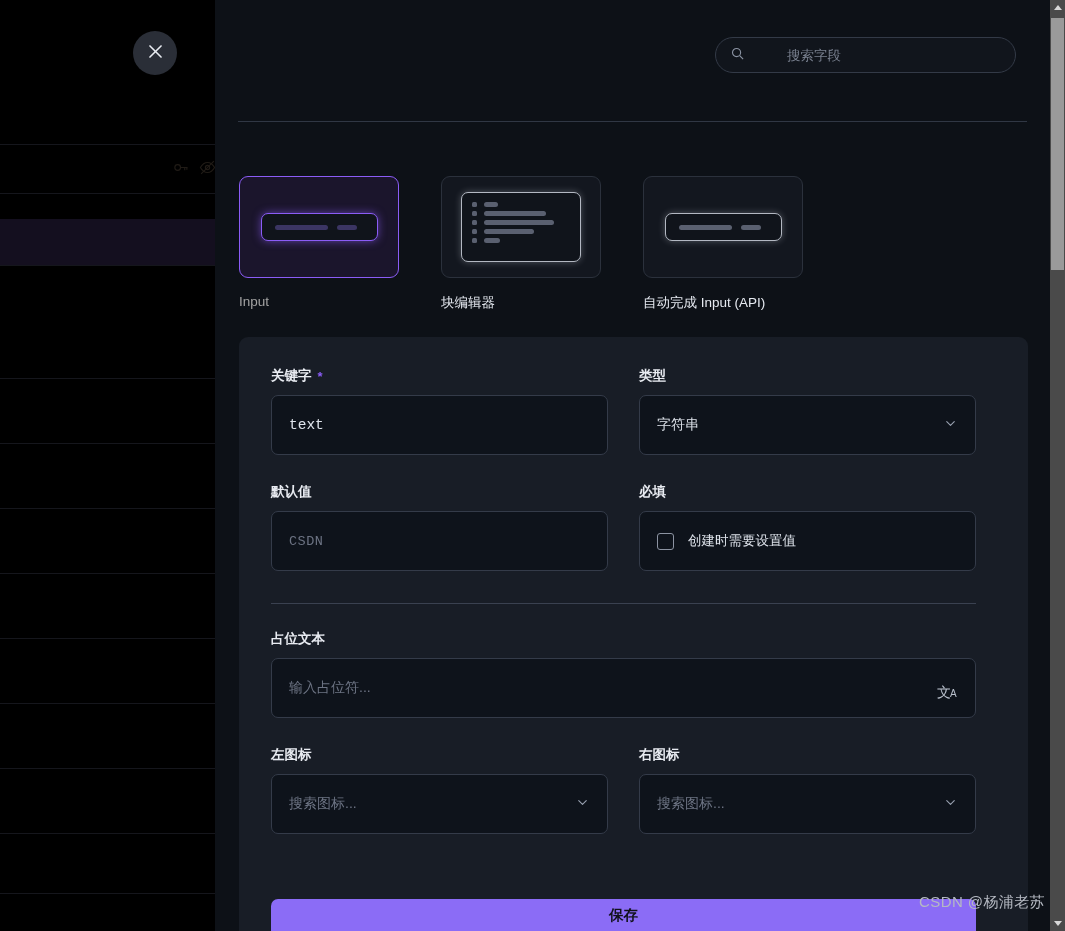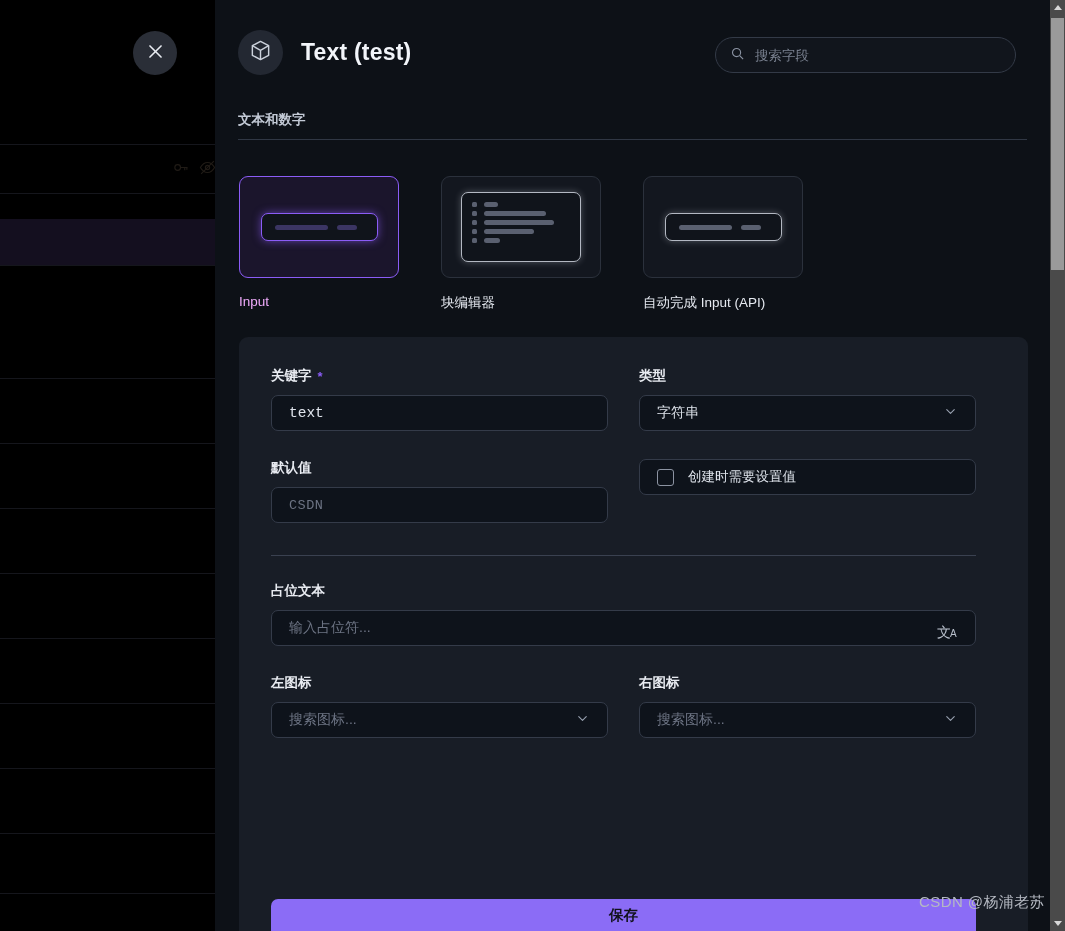--- a/index.html
+++ b/index.html
@@ -65,20 +65,21 @@
     width: 301px; height: 36px;
     border: 1px solid #333a47; border-radius: 18px;
     background: #11151c;
     display: flex; align-items: center; padding: 0 14px; gap: 10px;
   }
   .search-box svg { width: 15px; height: 15px; stroke: #8b93a3; stroke-width: 1.8; fill: none; flex: 0 0 auto; }
   .search-box input {
     background: transparent; border: none; outline: none;
     color: #3b82f6; font-size: 13.5px; width: 100%;
     font-family: "Liberation Sans", "DejaVu Sans", sans-serif;
+    margin-left: 32px;
   }
   .search-box input::placeholder { color: #79808f; }
 
   
   .section-head {
     position: absolute; left: 23px; top: 111px; width: 789px;
   }
   .section-head .label { font-size: 13.5px; font-weight: bold; color: #c3cad6; }
   .section-head .rule { margin-top: 10px; height: 1px; background: #303744; width: 789px; }
 
@@ -88,21 +89,21 @@
   .card {
     width: 160px; height: 102px; border-radius: 9px;
     border: 1px solid #2b313c; background: #13171f;
     display: flex; align-items: center; justify-content: center;
     cursor: pointer; position: relative;
   }
   .card.selected {
     border: 1.6px solid #8b5cf6; background: #1b152c;
   }
   .card-caption { margin-top: 16px; font-size: 13.5px; color: #e5e9f0; }
-  .card-caption.sel { color: #f0abfc; }
+  .card-caption.sel { color: #a3a3a3; }
 
   
   .art-input {
     width: 117px; height: 28px; border-radius: 7px;
     background: #10141b; border: 1.4px solid #b3b8c2;
     display: flex; align-items: center; gap: 9px; padding-left: 13px;
     box-shadow: 0 0 7px rgba(210,215,225,.33);
   }
   .card.selected .art-input { border-color: #8b5cf6; box-shadow: 0 0 8px rgba(139,92,246,.6); }
   .art-bar { height: 5px; border-radius: 3px; background: #5a6070; }
@@ -129,21 +130,21 @@
   }
   .grid2 { display: flex; gap: 31px; }
   .col { width: 337px; }
   .col.full { width: 705px; }
   .field-label {
     font-size: 13.5px; font-weight: bold; color: #e8ebf1; margin-bottom: 10px;
     display: flex; align-items: center; gap: 6px;
   }
   .req-star { color: #8b5cf6; font-size: 13px; line-height: 1; }
   .inp {
-    width: 100%; height: 36px; border-radius: 7px;
+    width: 100%; height: 60px; border-radius: 7px;
     background: #0e131b; border: 1px solid #343b49;
     display: flex; align-items: center; padding: 0 17px;
     color: #dfe4ec; font-size: 14px;
   }
   .inp.mono { font-family: "Liberation Mono", "DejaVu Sans Mono", monospace; font-size: 14.5px; }
   .inp .ph { color: #6d7484; }
   .inp .ph.mono { font-family: "Liberation Mono", "DejaVu Sans Mono", monospace; font-size: 13.5px; letter-spacing: .5px; }
   .inp.sel { justify-content: space-between; cursor: pointer; }
   .chev { width: 15px; height: 15px; stroke: #98a0b0; stroke-width: 1.8; fill: none; stroke-linecap: round; stroke-linejoin: round; flex: 0 0 auto; }
   .mt { margin-top: 28px; }
@@ -236,45 +237,33 @@
     <span>
       <svg viewBox="0 0 24 24">
           <path d="M5 5l14 14M19 5L5 19"></path>
         </svg>
     </span>
   </button>
 
   <div class="panel">
 
     <div class="panel-header">
-      <div class="title-wrap">
-        <div class="cube-badge">
-          <span>
-            <svg viewBox="0 0 24 24">
-              <path d="M12 2.5 20.5 7v10L12 21.5 3.5 17V7z"></path>
-              <path d="M3.5 7 12 11.8 20.5 7M12 11.8V21.5"></path>
-            </svg>
-          </span>
-        </div>
-        <div class="panel-title">Text (test)</div>
-      </div>
 
       <div class="search-box">
         <span>
           <svg viewBox="0 0 24 24">
               <circle cx="10.5" cy="10.5" r="6.5"></circle>
               <path d="M15.5 15.5 21 21"></path>
             </svg>
         </span>
         <input type="text" placeholder="搜索字段" style="">
       </div>
     </div>
 
     <div class="section-head">
-      <div class="label">文本和数字</div>
       <div class="rule"></div>
     </div>
 
     <div class="cards">
 
       <div class="card-col">
         <div class="card selected">
           <div class="art-input">
             <div class="art-bar w1"></div>
               <div class="art-bar w2"></div>
@@ -355,20 +344,23 @@
         <div class="col">
           <div class="field-label">
             <span>默认值</span>
           </div>
           <div class="inp">
             <span class="ph mono">CSDN</span>
           </div>
         </div>
 
         <div class="col">
+          <div class="field-label">
+            <span>必填</span>
+          </div>
           <div class="inp">
             <div class="check-wrap">
               <div class="check-box"></div>
               <span class="check-text">创建时需要设置值</span>
             </div>
           </div>
         </div>
       </div>
 
       <div class="divider"></div>

